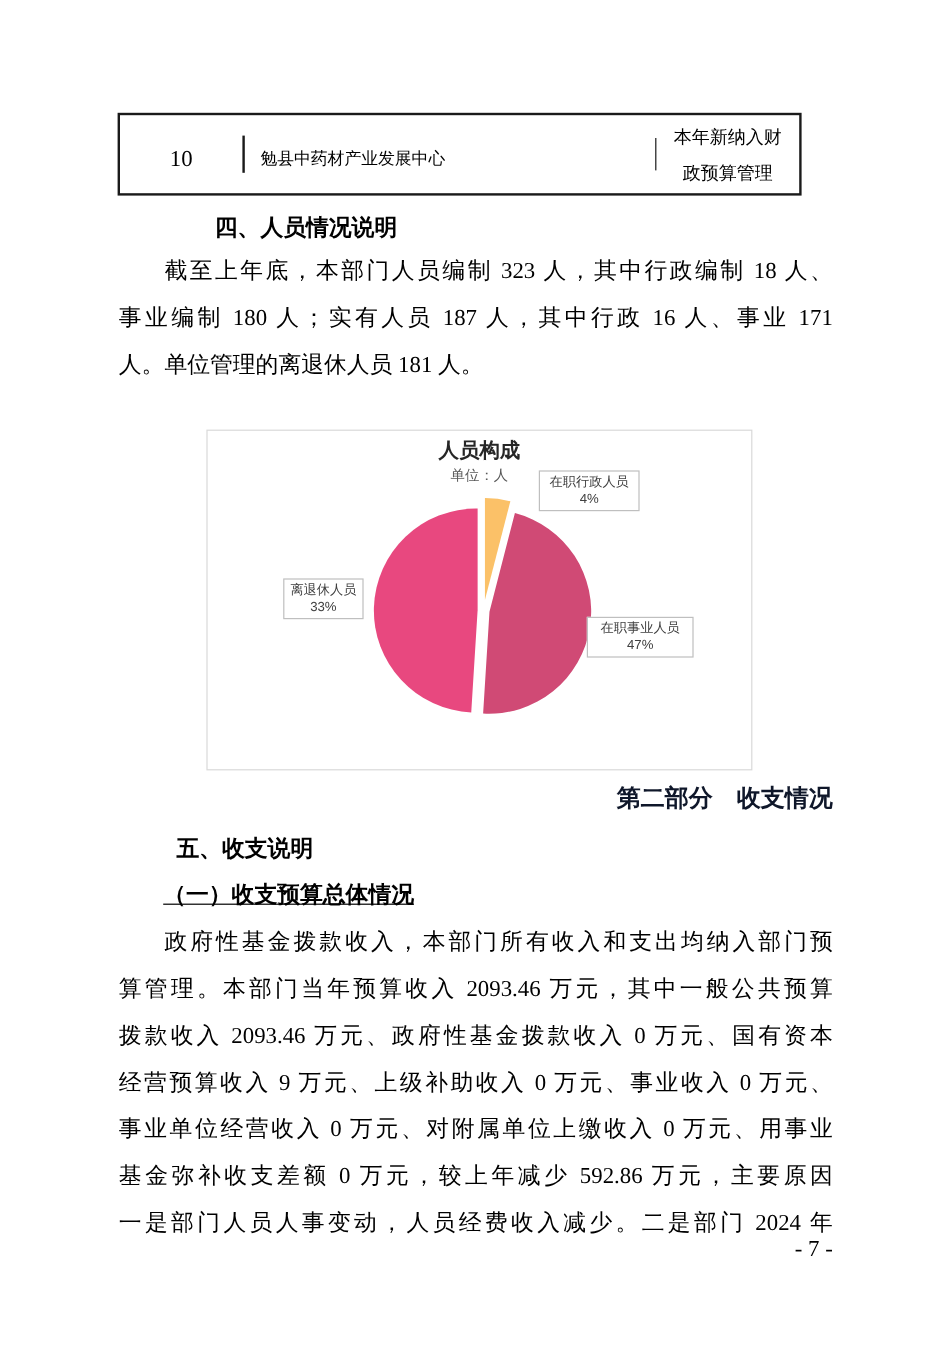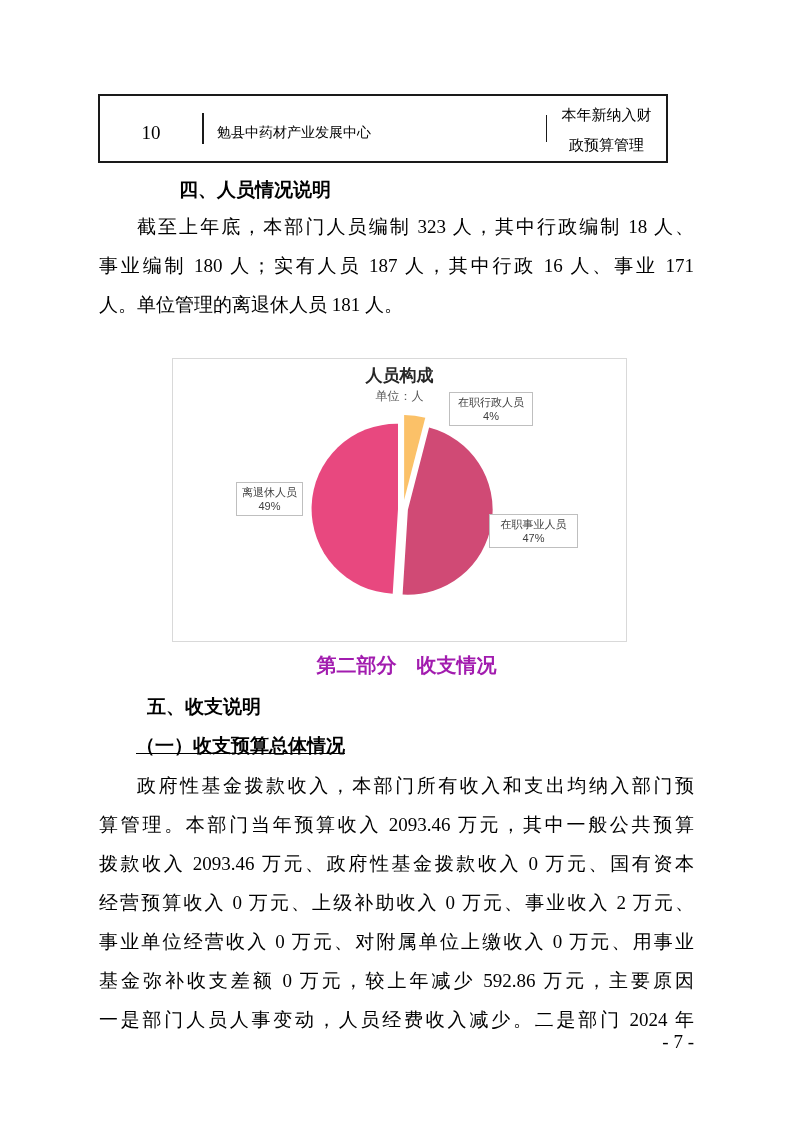--- a/index.html
+++ b/index.html
@@ -33,23 +33,23 @@
   
   .h-bold{
     position:absolute;
     font-family:"Liberation Sans","DejaVu Sans",sans-serif;
     font-weight:bold;font-size:19px;color:#000;white-space:nowrap;
   }
   .heading4{left:147px;top:177px;margin-left:32px;}
   .heading5{left:147px;top:694px;}
   .heading5-1{left:136px;top:733px;text-decoration:underline;}
   .part2-title{
-    position:absolute;left:109px;top:652px;width:595px;
+    position:absolute;left:99px;top:652px;width:595px;
     font-family:"Liberation Sans","DejaVu Sans",sans-serif;
-    font-weight:bold;font-size:20px;text-align:center;color:#a21caf;
+    font-weight:bold;font-size:20px;text-align:right;color:#0f172a;
   }
   .para{position:absolute;left:99px;width:595px;font-size:19px;}
   .para1{top:207px;}
   .para2{top:766px;}
   .line{
     height:39px;line-height:39px;
     text-align:justify;text-align-last:justify;
     white-space:normal;overflow:hidden;
   }
   .line.first{text-indent:2em;}
@@ -118,34 +118,34 @@
     <div class="pie-label lbl0">
       <div>在职行政人员</div>
       <div>4%</div>
     </div>
     <div class="pie-label lbl1">
       <div>在职事业人员</div>
       <div>47%</div>
     </div>
     <div class="pie-label lbl2">
       <div>离退休人员</div>
-      <div>49%</div>
+      <div>33%</div>
     </div>
   </div>
 
   <div class="part2-title">第二部分　收支情况</div>
 
   <div class="h-bold heading5">五、收支说明</div>
   <div class="h-bold heading5-1">（一）收支预算总体情况</div>
 
   <div class="para para2">
     <div class="line first">政府性基金拨款收入，本部门所有收入和支出均纳入部门预</div>
     <div class="line">算管理。本部门当年预算收入 2093.46 万元，其中一般公共预算</div>
     <div class="line">拨款收入 2093.46 万元、政府性基金拨款收入 0 万元、国有资本</div>
-    <div class="line">经营预算收入 0 万元、上级补助收入 0 万元、事业收入 2 万元、</div>
+    <div class="line">经营预算收入 9 万元、上级补助收入 0 万元、事业收入 0 万元、</div>
     <div class="line">事业单位经营收入 0 万元、对附属单位上缴收入 0 万元、用事业</div>
     <div class="line">基金弥补收支差额 0 万元，较上年减少 592.86 万元，主要原因</div>
     <div class="line">一是部门人员人事变动，人员经费收入减少。二是部门 2024 年</div>
   </div>
 
   <div class="page-number">- 7 -</div>
 
 </div>
 
 </body></html>

